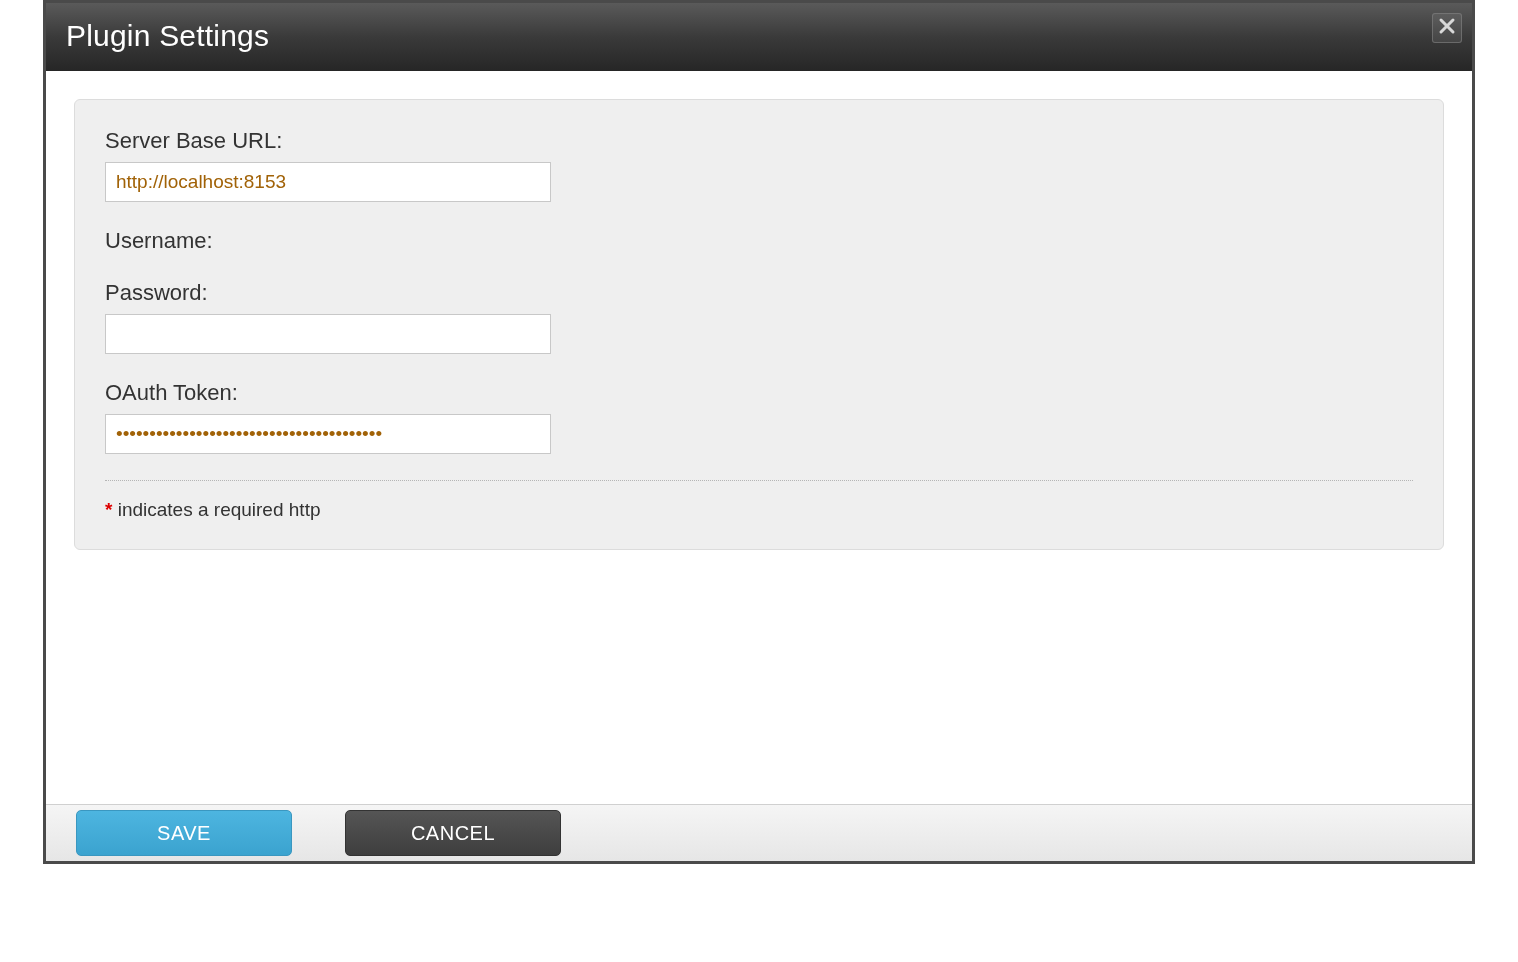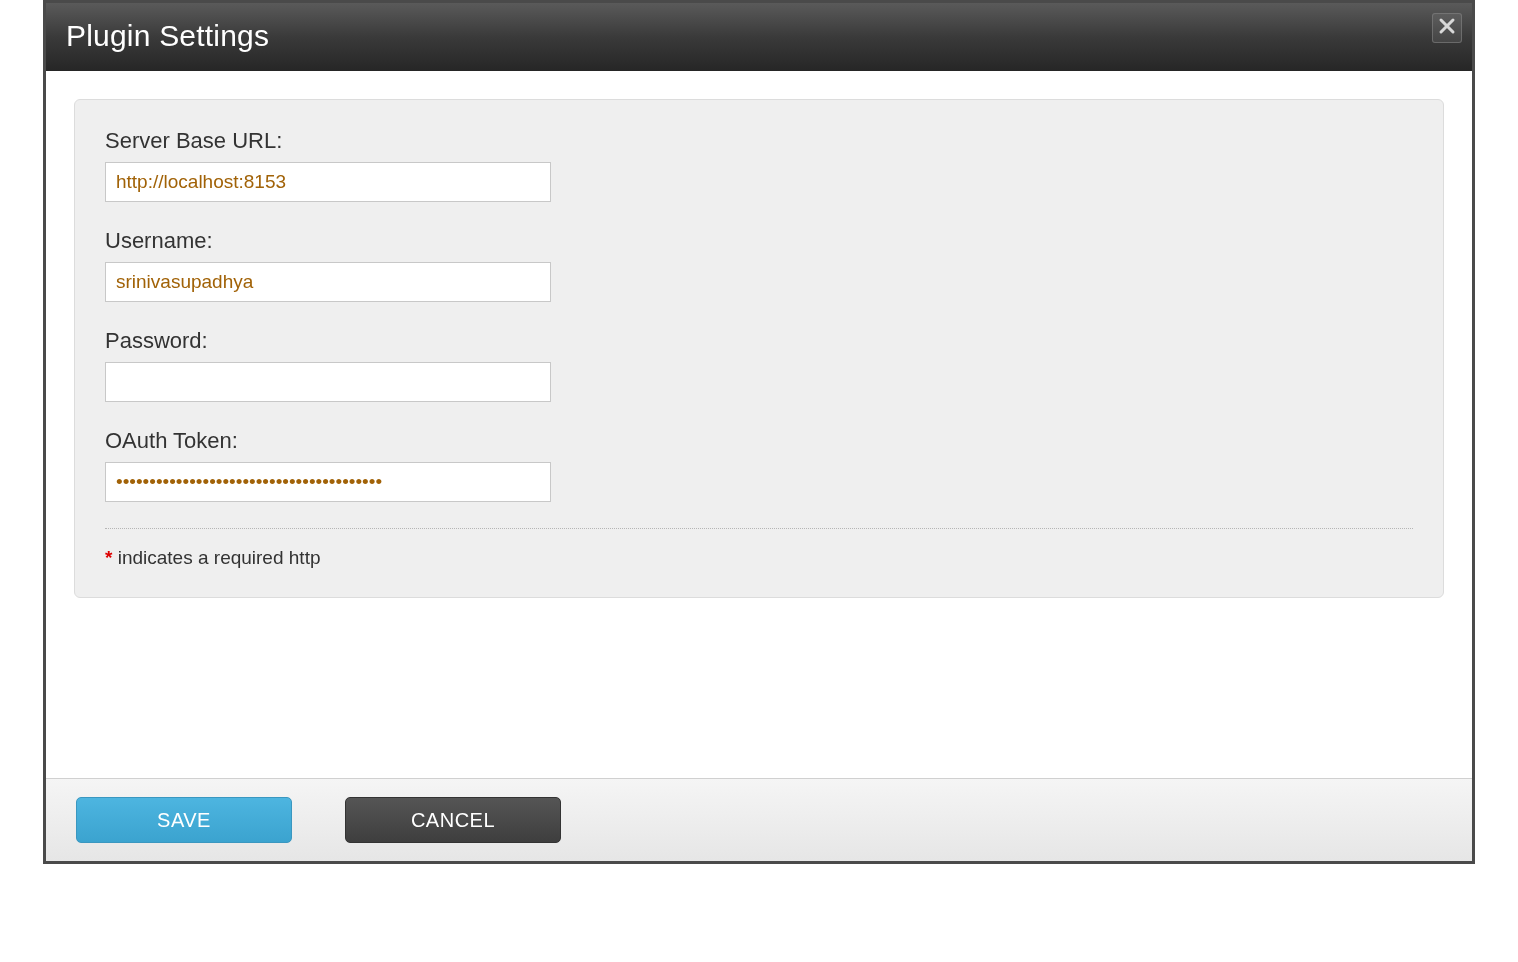--- a/index.html
+++ b/index.html
@@ -96,21 +96,21 @@
       color: #333;
       padding-bottom: 8px;
     }
     .required-star {
       color: #d00;
       font-weight: bold;
     }
     .modal-footer {
       background: linear-gradient(to bottom, #f5f5f5 0%, #e6e6e6 100%);
       border-top: 1px solid #d0d0d0;
-      padding: 18px 30px;
+      padding: 5px 30px;
       display: flex;
       gap: 30px;
       align-items: center;
     }
     .btn {
       height: 46px;
       border-radius: 5px;
       font-size: 20px;
       font-weight: 400;
       letter-spacing: 0.5px;
@@ -155,21 +155,20 @@
     <div class="form-panel">
 
       <div class="form-group">
         <label class="form-label">Server Base URL:</label>
         <input type="text" class="form-input" value="http://localhost:8153" style="">
       </div>
 
 
       <div class="form-group">
         <label class="form-label">Username:</label>
-        <input type="text" class="form-input" value="srinivasupadhya" style="">
       </div>
 
       <div class="form-group">
         <label class="form-label">Password:</label>
         <input type="password" class="form-input" value="" style="">
       </div>
 
       <div class="form-group">
         <label class="form-label">OAuth Token:</label>
         <input type="password" class="form-input" value="••••••••••••••••••••••••••••••••••••••••" style="">

